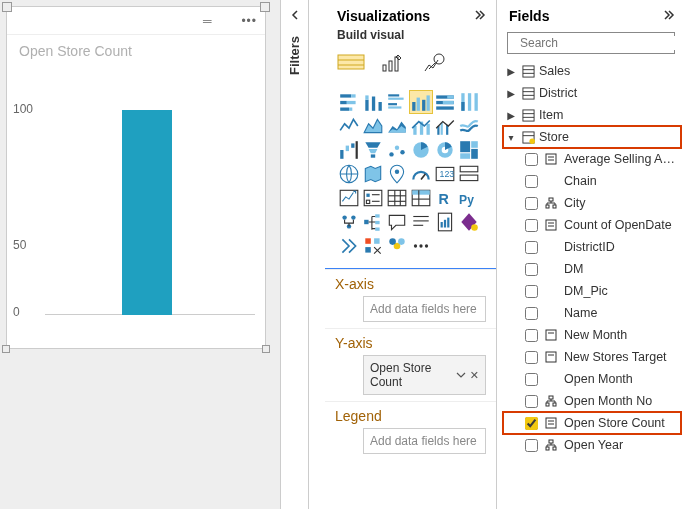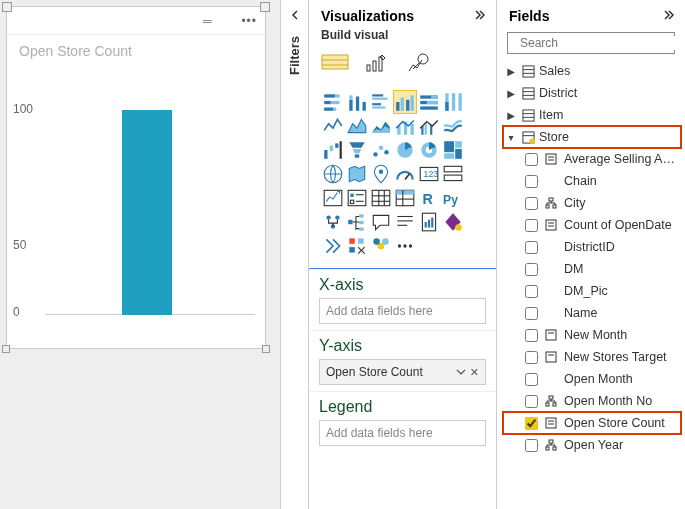--- a/index.html
+++ b/index.html
@@ -16,38 +16,38 @@
 .chart-area { position: relative; height: 270px; padding: 10px 10px 10px 40px; }
 .axis-label { position: absolute; left: 6px; color: #666; font-size: 12px; }
 .y100 { top: 35px; text-align: right; } .y50 { top: 135px; margin-top: 36px; } .y0 { top: 238px; }
 .baseline { position:absolute; left:38px; right:10px; bottom:22px; height:1px; background:#ccc; }
 .bar { position: absolute; background: #1fa0c0; width: 50px; left: 115px; bottom: 22px; }
 
 .collapsed-filters { width: 28px; border-left: 1px solid #ccc; display: flex; flex-direction: column; align-items: center; padding-top: 8px; gap: 6px; background:#fff; }
 .collapsed-filters .rot { writing-mode: vertical-rl; transform: rotate(180deg); font-size: 13px; font-weight: 600; color: #333; margin-top: 6px; }
 
 .panel { border-left: 1px solid #ccc; display: flex; flex-direction: column; background:#fff; }
-.viz-panel { width: 188px; } .fields-panel { width: 189px; }
+.viz-panel { width: 188px; padding-left: 16px; } .fields-panel { width: 189px; }
 .panel-header { display: flex; justify-content: space-between; align-items: center; padding: 8px 10px 4px 12px; }
 .panel-header h3 { font-size: 14px; font-weight: 600; }
 .chev { font-size: 14px; color: #333; }
 
 .sub-label { padding: 0 12px 4px 12px; font-size: 12px; color: #333; font-weight:600; }
 .build-tabs { display:flex; gap:14px; padding: 4px 12px 2px 12px; align-items:center; }
 .build-tabs svg { width:28px; height:24px; }
 .build-sel { position:relative; padding-bottom:2px; }
 .build-sel::after { content:""; position:absolute; left:4px; right:4px; bottom:-4px; height:8px; background:#fff; border:1px solid #ccc; border-top:none; border-radius:0 0 6px 6px; display:none;}
 .viz-grid { display: grid; grid-template-columns: repeat(6, 24px); padding: 8px 12px 10px 12px; border-bottom:1px solid #3b82f6;}
 .viz-grid .ico { width: 24px; height: 24px; display: flex; align-items: center; justify-content: center; }
 .viz-grid .ico svg { width: 22px; height: 22px; }
 .viz-grid .ico.sel { background: #fce8a8; border:1px solid #e6c33b; }
 
 .field-well { padding: 6px 10px; border-top: 1px solid #eee; }
-.field-well .lbl { font-size: 16px; color: #14532d; padding-bottom: 4px; }
-.field-box { border: 1px solid #ccc; background: #fff; font-size: 12px; color: #888; padding: 5px 6px; display:flex; justify-content:space-between; align-items:center; }
+.field-well .lbl { font-size: 14px; color: #a16207; padding-bottom: 4px; }
+.field-box { border: 1px solid #ccc; background: #fff; font-size: 12px; color: #888; padding: 5px 6px; display:flex; justify-content:space-between; align-items:center;margin-left:28px; }
 .field-box.filled { background:#f3f3f3; color:#333; }
 .field-box .x { color:#555; font-size:11px; }
 
 .search-box { margin: 4px 10px 6px 10px; border: 1px solid #888; padding: 3px 6px; font-size: 12px; color: #666; display:flex; align-items:center; gap:6px; }
 .search-box input { border:none; outline:none; font-size:12px; flex:1; color:#333; }
 
 .tree { font-size: 12.5px; color: #333; padding: 0 4px 0 6px; overflow:hidden; }
 .table-row-item { display: flex; align-items: center; padding: 2px 4px 2px 2px; gap: 4px; cursor: pointer; height:22px; }
 .expander { width: 12px; color: #444; font-size: 10px; text-align:center; }
 .tbl-icon { width:14px; display:flex; align-items:center; justify-content:center; }

